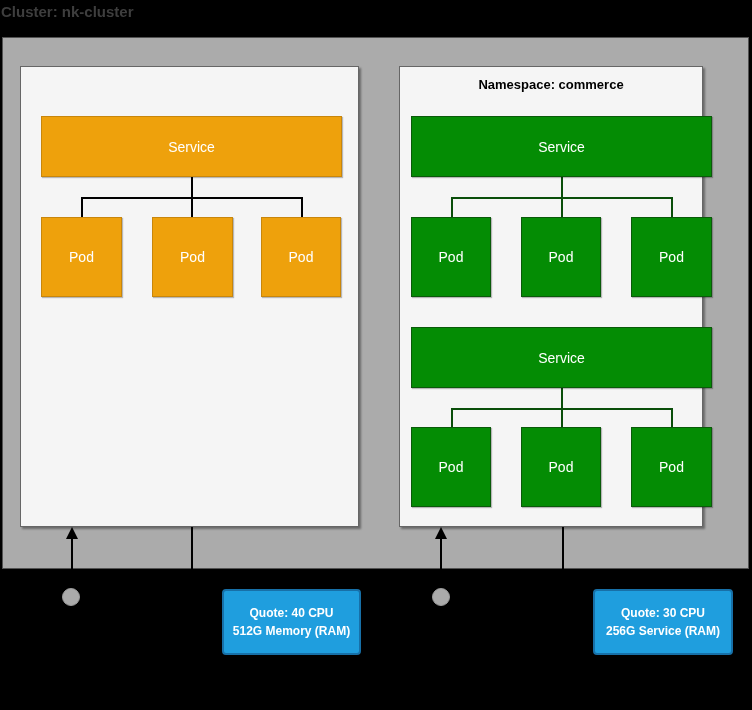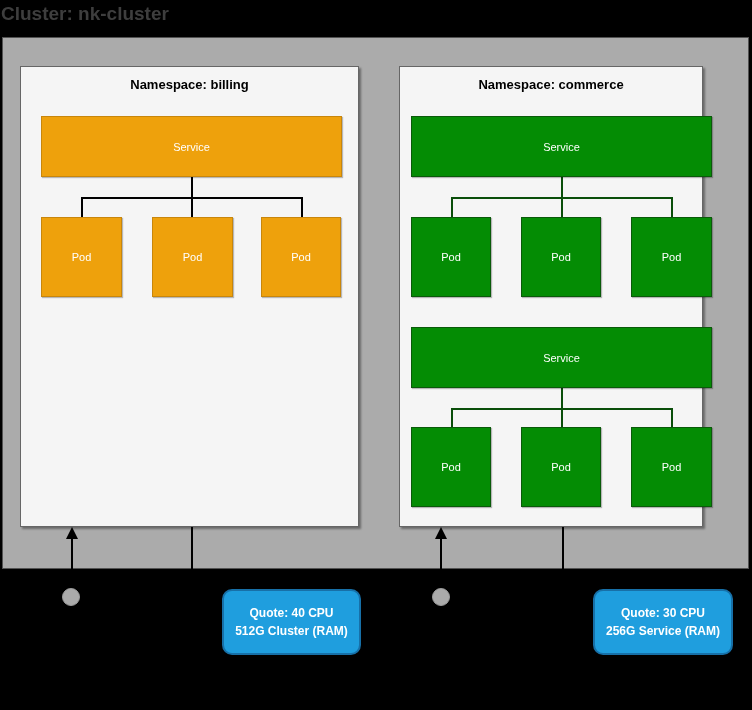--- a/index.html
+++ b/index.html
@@ -3,39 +3,39 @@
 <meta charset="utf-8">
 <style>
   html,body{margin:0;padding:0;}
   body{
     width:752px;height:710px;background:#000;
     font-family:"Liberation Sans","DejaVu Sans",sans-serif;
     position:relative;overflow:hidden;
   }
   .abs{position:absolute;box-sizing:border-box;}
   .page-title{
-    left:1px;top:3px;font-size:19px;font-weight:bold;color:#3e3e3e;
+    left:1px;top:3px;font-size:15px;font-weight:bold;color:#3e3e3e;
     white-space:nowrap;
   }
   .cluster{
     left:2px;top:37px;width:747px;height:532px;
     background:#ababab;border:1px solid #525252;
   }
   .ns{
     background:#f5f5f5;border:1px solid #666;
     box-shadow:2px 2px 2px rgba(0,0,0,0.38);
     top:28px;width:339px;height:461px;
   }
   .ns-label{
     width:100%;text-align:center;padding-top:10px;
     font-size:13px;font-weight:bold;color:#000;
   }
   .node{
     display:flex;align-items:center;justify-content:center;
-    color:#fff;font-size:11px;
+    color:#fff;font-size:14px;
     box-shadow:1px 1px 1px rgba(0,0,0,0.25);
   }
   .svc{height:61px;width:301px;}
   .pod{height:80px;}
   .node.orange{background:#eea10c;border:1px solid #c8860c;}
   .node.green{background:#048c04;border:1px solid #0a5a0a;}
   .conn{background:#000;}
   .conn.green{background:#0a4e0a;}
   .vline{width:2px;}
   .hline{height:2px;}
@@ -43,36 +43,35 @@
   .arrowhead{
     width:0;height:0;
     border-left:6px solid transparent;border-right:6px solid transparent;
     border-bottom:12px solid #000;
   }
   .circle{
     width:18px;height:18px;border-radius:50%;
     background:#ababab;border:1px solid #9a9a9a;
   }
   .quote{
-    width:139px;height:66px;border-radius:10px;
+    width:139px;height:66px;border-radius:4px;
     background:#1f9ede;border:2px solid #1770a8;
     color:#fff;font-size:12px;font-weight:bold;line-height:1.5;
     display:flex;flex-direction:column;align-items:center;justify-content:center;
     text-align:center;
   }
 </style>
 </head>
 <body>
 
 <div class="abs page-title">Cluster: nk-cluster</div>
 
 <div class="abs cluster">
 
   <div class="abs ns" style="left:17px;">
-    <div class="ns-label">Namespace: billing</div>
 
     <div class="abs conn vline" style="left:170px;top:110px;height:20px;"></div>
     <div class="abs conn hline" style="left:60px;top:130px;width:221px;"></div>
     <div class="abs conn vline" style="left:60px;top:130px;height:20px;"></div>
     <div class="abs conn vline" style="left:170px;top:130px;height:20px;"></div>
     <div class="abs conn vline" style="left:280px;top:130px;height:20px;"></div>
 
     <div class="abs node orange svc" style="left:20px;top:49px;">
       <span>Service</span>
     </div>
@@ -138,18 +137,18 @@
   <div class="abs shaft" style="left:437px;top:500px;height:32px;"></div>
 
   <div class="abs conn vline" style="left:559px;top:489px;height:43px;"></div>
 </div>
 
 <div class="abs circle" style="left:62px;top:588px;"></div>
 <div class="abs circle" style="left:432px;top:588px;"></div>
 
 <div class="abs quote" style="left:222px;top:589px;">
   <div>Quote: 40 CPU</div>
-  <div>512G Cluster (RAM)</div>
+  <div>512G Memory (RAM)</div>
 </div>
 <div class="abs quote" style="left:593px;top:589px;width:140px;">
   <div>Quote: 30 CPU</div>
   <div>256G Service (RAM)</div>
 </div>
 
 </body></html>

